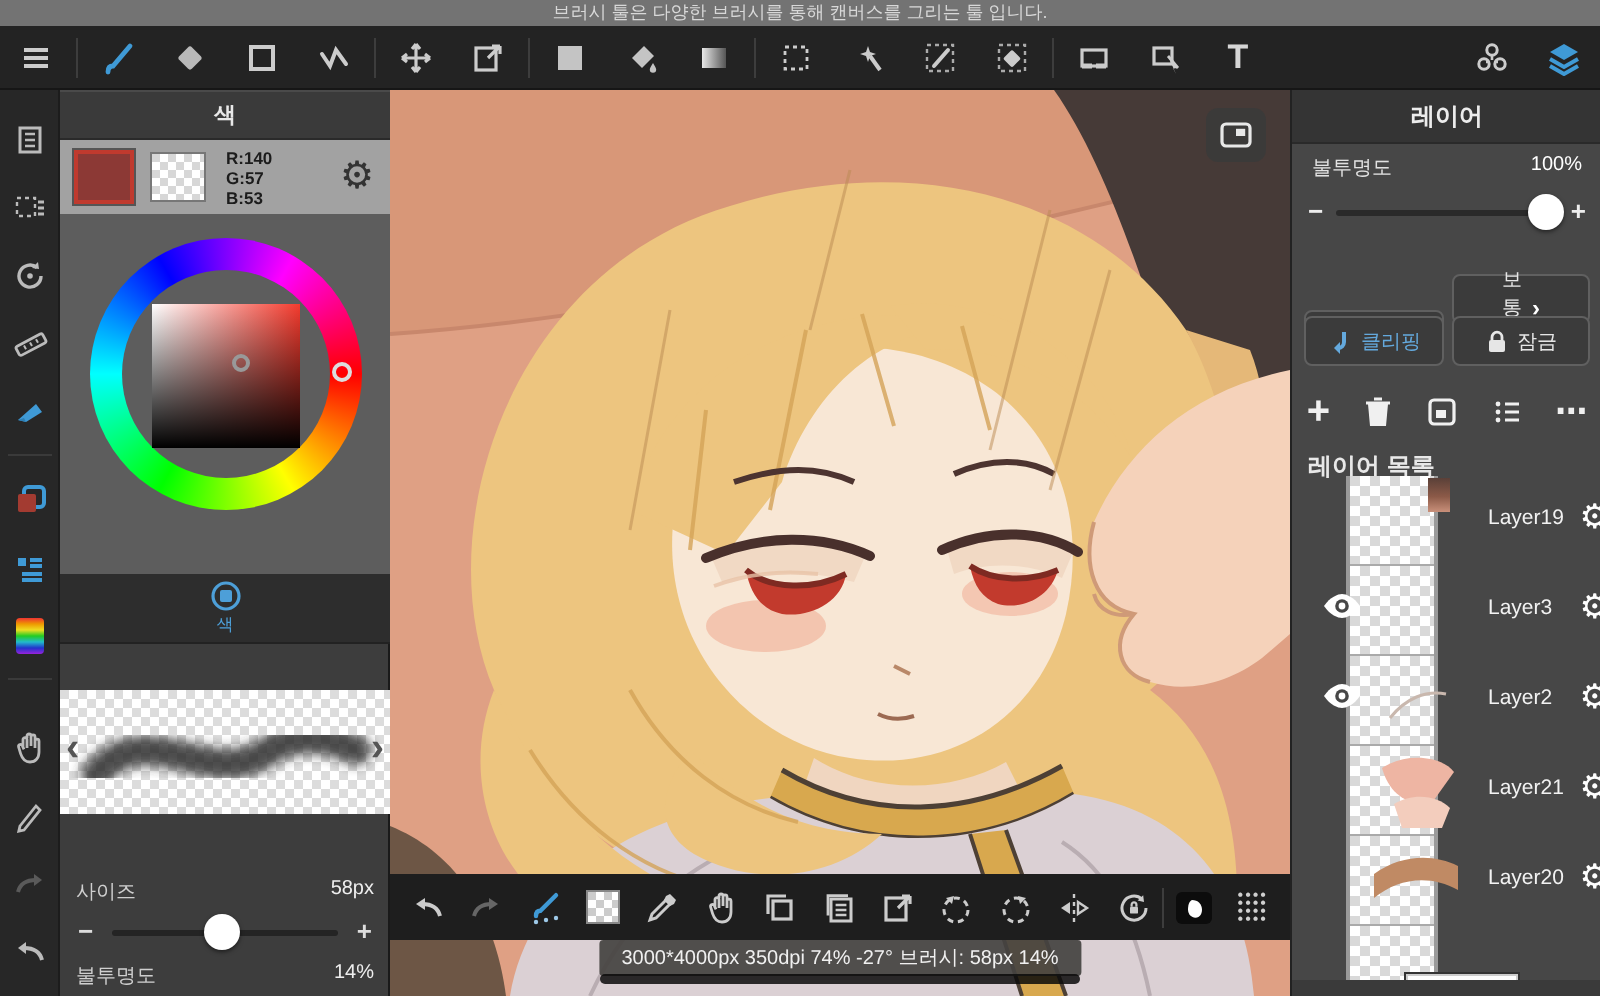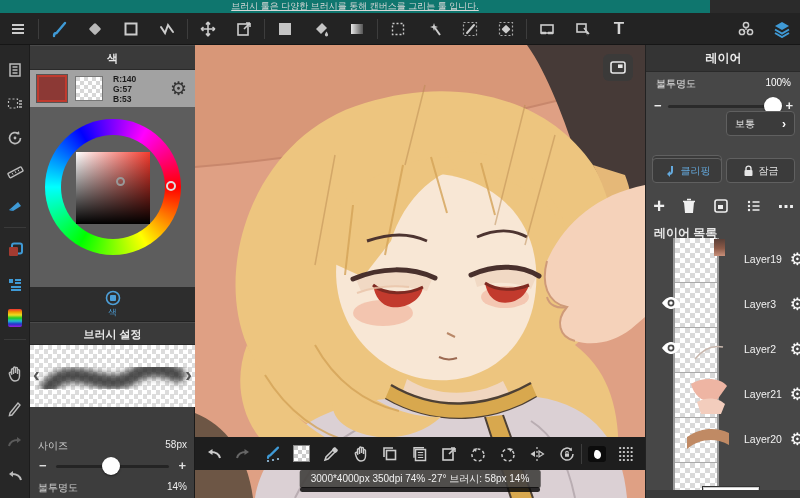--- a/index.html
+++ b/index.html
@@ -2,22 +2,22 @@
 <html><head>
 <meta charset="utf-8">
 <style>
   * { margin:0; padding:0; box-sizing:border-box; }
   html,body { width:800px; height:498px; overflow:hidden; background:#111;
     font-family:"Liberation Sans","DejaVu Sans",sans-serif; }
   .abs { position:absolute; }
   #app { position:relative; width:800px; height:498px; background:#2b2b2b; }
 
   
-  #tip-bar { left:0; top:0; width:710px; height:13px; background:#0f766e; color:#d8d8d8;
-    font-size:9px; text-align:center; line-height:13px;text-decoration:underline; }
+  #tip-bar { left:0; top:0; width:800px; height:13px; background:#737373; color:#d8d8d8;
+    font-size:9px; text-align:center; line-height:13px; }
 
   
   #top-toolbar { left:0; top:13px; width:800px; height:32px; background:#232323;
     border-bottom:1px solid #161616; display:flex; align-items:center; }
   .tb-icon { width:36px; height:32px; display:flex; align-items:center; justify-content:center; color:#c9c9c9; }
   .tb-sep { width:1px; height:20px; background:#3d3d3d; margin:0 2px; }
   .tb-right { margin-left:auto; display:flex; }
   .ttool { font-size:17px; font-weight:bold; color:#d5d5d5; }
   svg { display:block; }
 
@@ -93,21 +93,21 @@
   #right-panel { left:645px; top:45px; width:155px; height:453px; background:#474747; border-left:1px solid #222; }
   #layers-hdr { left:0; top:0; width:155px; height:27px; line-height:26px; background:#343434;
     border-bottom:1px solid #2a2a2a; color:#ececec; font-size:12px; font-weight:bold; text-align:center; }
   #rp-op-row { left:0; top:32px; width:155px; height:16px; color:#e2e2e2; font-size:10px; }
   #rp-op-row .lp-label { left:10px; top:0; } #rp-op-row .lp-val { right:10px; top:0; color:#fff; }
   #rp-slider { left:0; top:48px; width:155px; height:26px; }
   #rp-slider .track { left:22px; right:22px; top:12px; background:#2a2a2a; }
   .rbtn { position:absolute; height:25px; background:#3b3b3b; border:1px solid #606060; border-radius:4px;
     color:#e6e6e6; font-size:10px; display:flex; align-items:center; justify-content:center; gap:5px; }
   #btn-alpha { left:6px; top:82px; width:70px;margin-top:28px; }
-  #btn-blend { left:80px; top:66px; width:69px; justify-content:space-between; padding:0 8px; }
+  #btn-blend { left:80px; top:92px; width:69px; justify-content:space-between; padding:0 24px;align-items:flex-end; }
   #btn-clip  { left:6px; top:113px; width:70px; color:#64a9dd; }
   #btn-lock  { left:80px; top:113px; width:69px; }
   .blend-chev { color:#fff; font-size:12px; font-weight:bold; }
   #rp-icons { left:0; top:146px; width:155px; height:30px; display:flex; align-items:center; justify-content:space-around; color:#f0f0f0; }
   #list-label { left:8px; top:180px; color:#e8e8e8; font-size:12px; font-weight:bold; }
   #layer-list { left:0; top:193px; width:155px; height:252px; }
   .thumb-strip { position:absolute; left:27px; top:0; width:46px; height:296px;
     background:repeating-conic-gradient(#fff 0 25%,#d9d9d9 0 50%) 0 0/10px 10px;
     border-left:2px solid #9a9a9a; border-right:2px solid #9a9a9a; }
   .layer-row { position:absolute; left:12px; width:155px; height:44px; }
@@ -348,21 +348,20 @@
     <div id="color-tabs" class="abs">
       <span class="ctab on">
         <svg width="16" height="16" viewBox="0 0 16 16">
             <circle cx="8" cy="8" r="6.5" fill="none" stroke="#4d9fd8" stroke-width="1.6"></circle>
             <rect x="5" y="5" width="6" height="6" rx="1" fill="#4d9fd8"></rect>
           </svg>
         <span>색</span>
       </span>
     </div>
 
-    <div id="brush-hdr" class="abs panel-hdr">브러시 설정</div>
 
     <div id="brush-preview" class="abs">
       <svg width="165" height="62" viewBox="0 0 165 62">
         <defs>
             <filter id="soft">
               <feGaussianBlur stdDeviation="3"></feGaussianBlur>
             </filter>
           </defs>
         <path d="M18 42 C45 12 75 52 105 30 C120 21 135 24 148 30" stroke="#2e2e2e" stroke-width="15" fill="none" stroke-linecap="round" filter="url(#soft)" opacity="0.85"></path>
       </svg>

